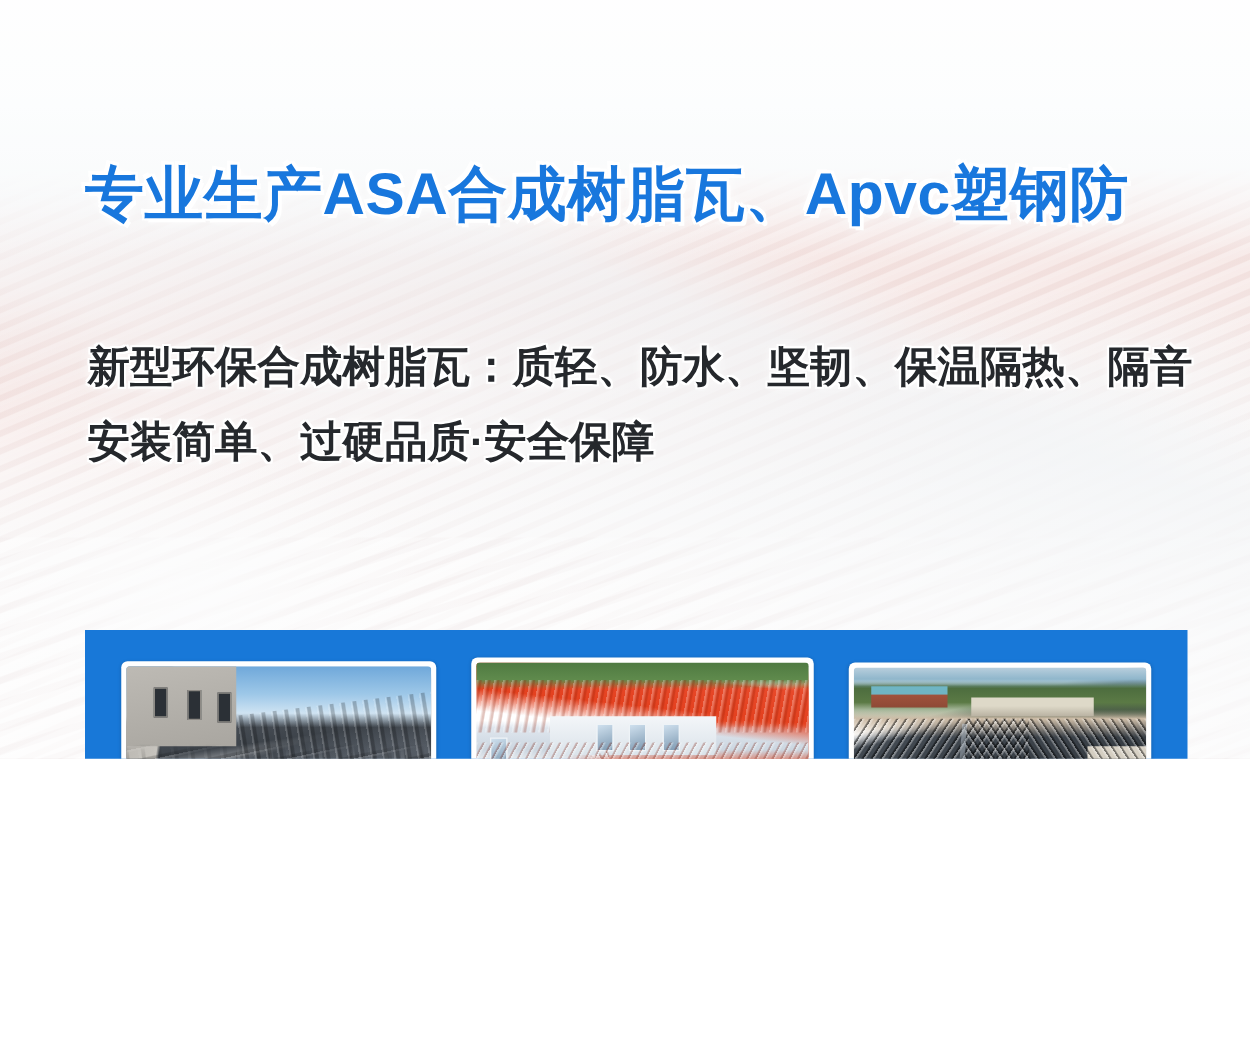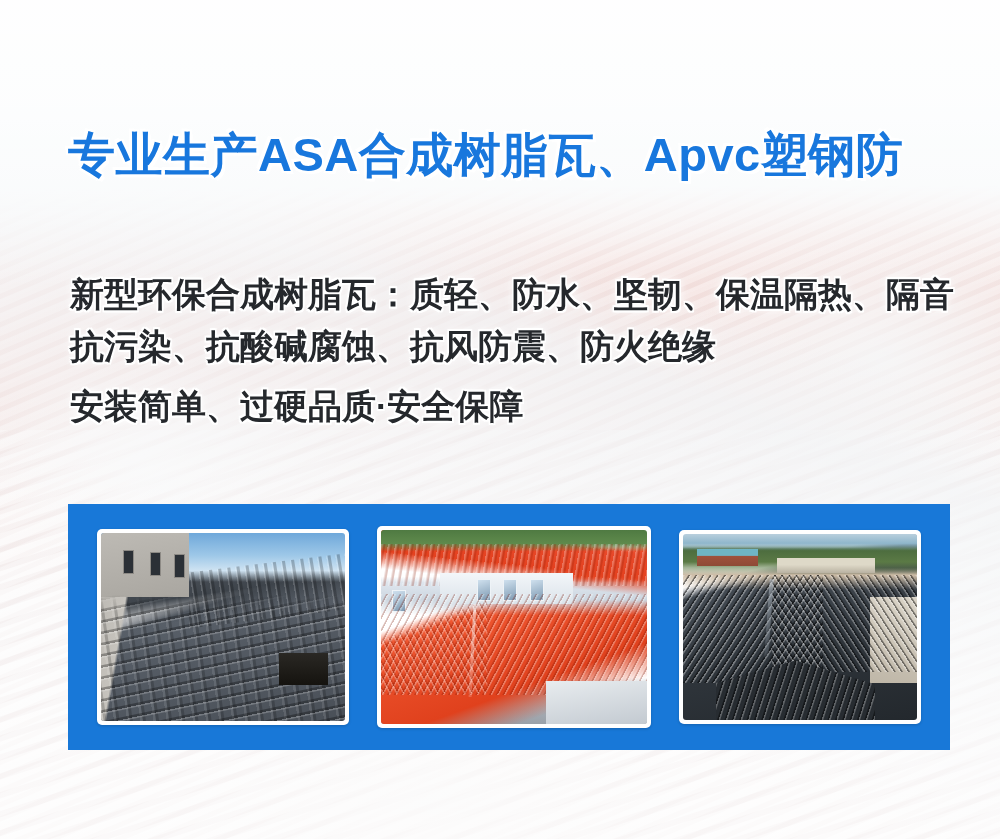--- a/index.html
+++ b/index.html
@@ -9,21 +9,21 @@
   body {
     width: 1000px;
     height: 839px;
     font-family: "Liberation Sans", "DejaVu Sans", sans-serif;
     overflow: hidden;
   }
 
   #banner {
     position: relative;
     width: 1000px;
-    height: 839px;
+    height: 607px;
     overflow: hidden;
     background: #f2eeee;
   }
 
   
   .bg-layer {
     position: absolute;
     inset: 0;
     pointer-events: none;
   }
@@ -355,21 +355,20 @@
   <div class="bg-layer bg-wash"></div>
 
   <div class="content">
 
     <h1 class="headline">
       <span class="headline-line">专业生产ASA合成树脂瓦、Apvc塑钢防</span>
     </h1>
 
     <div class="subhead">
       <span class="sub-line">新型环保合成树脂瓦：质轻、防水、坚韧、保温隔热、隔音</span>
-      <span class="sub-line">抗污染、抗酸碱腐蚀、抗风防震、防火绝缘</span>
       <span class="sub-line spaced">安装简单、过硬品质·安全保障</span>
     </div>
 
     <div class="gallery">
 
       <div class="photo p1">
         <div class="photo-inner" title="灰色合成树脂瓦屋面实拍">
           <div class="img-grey-roof"></div>
           <div class="p1-wall"></div>
           <div class="p1-window" style="left:9%;top:9%"></div>

